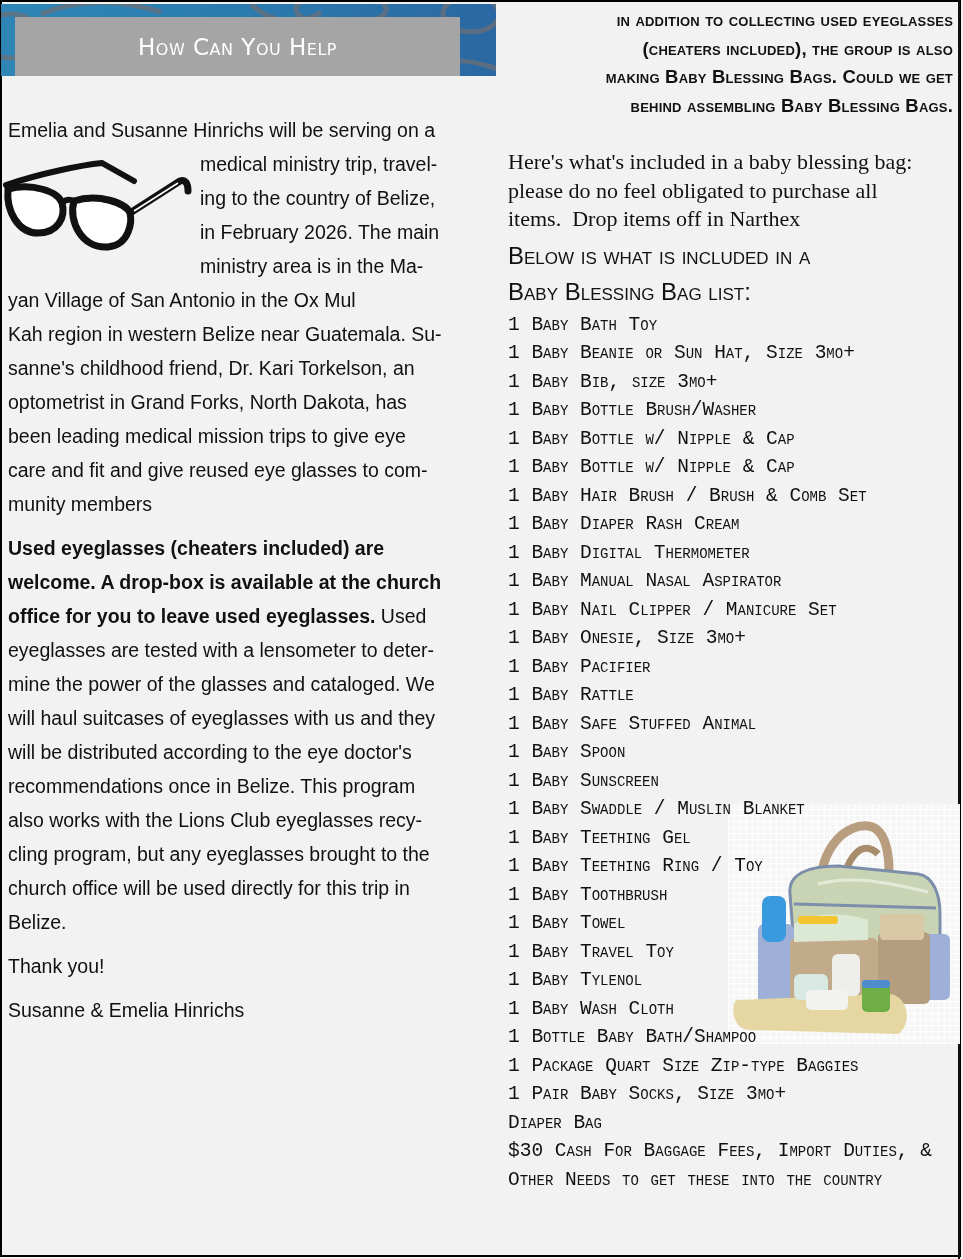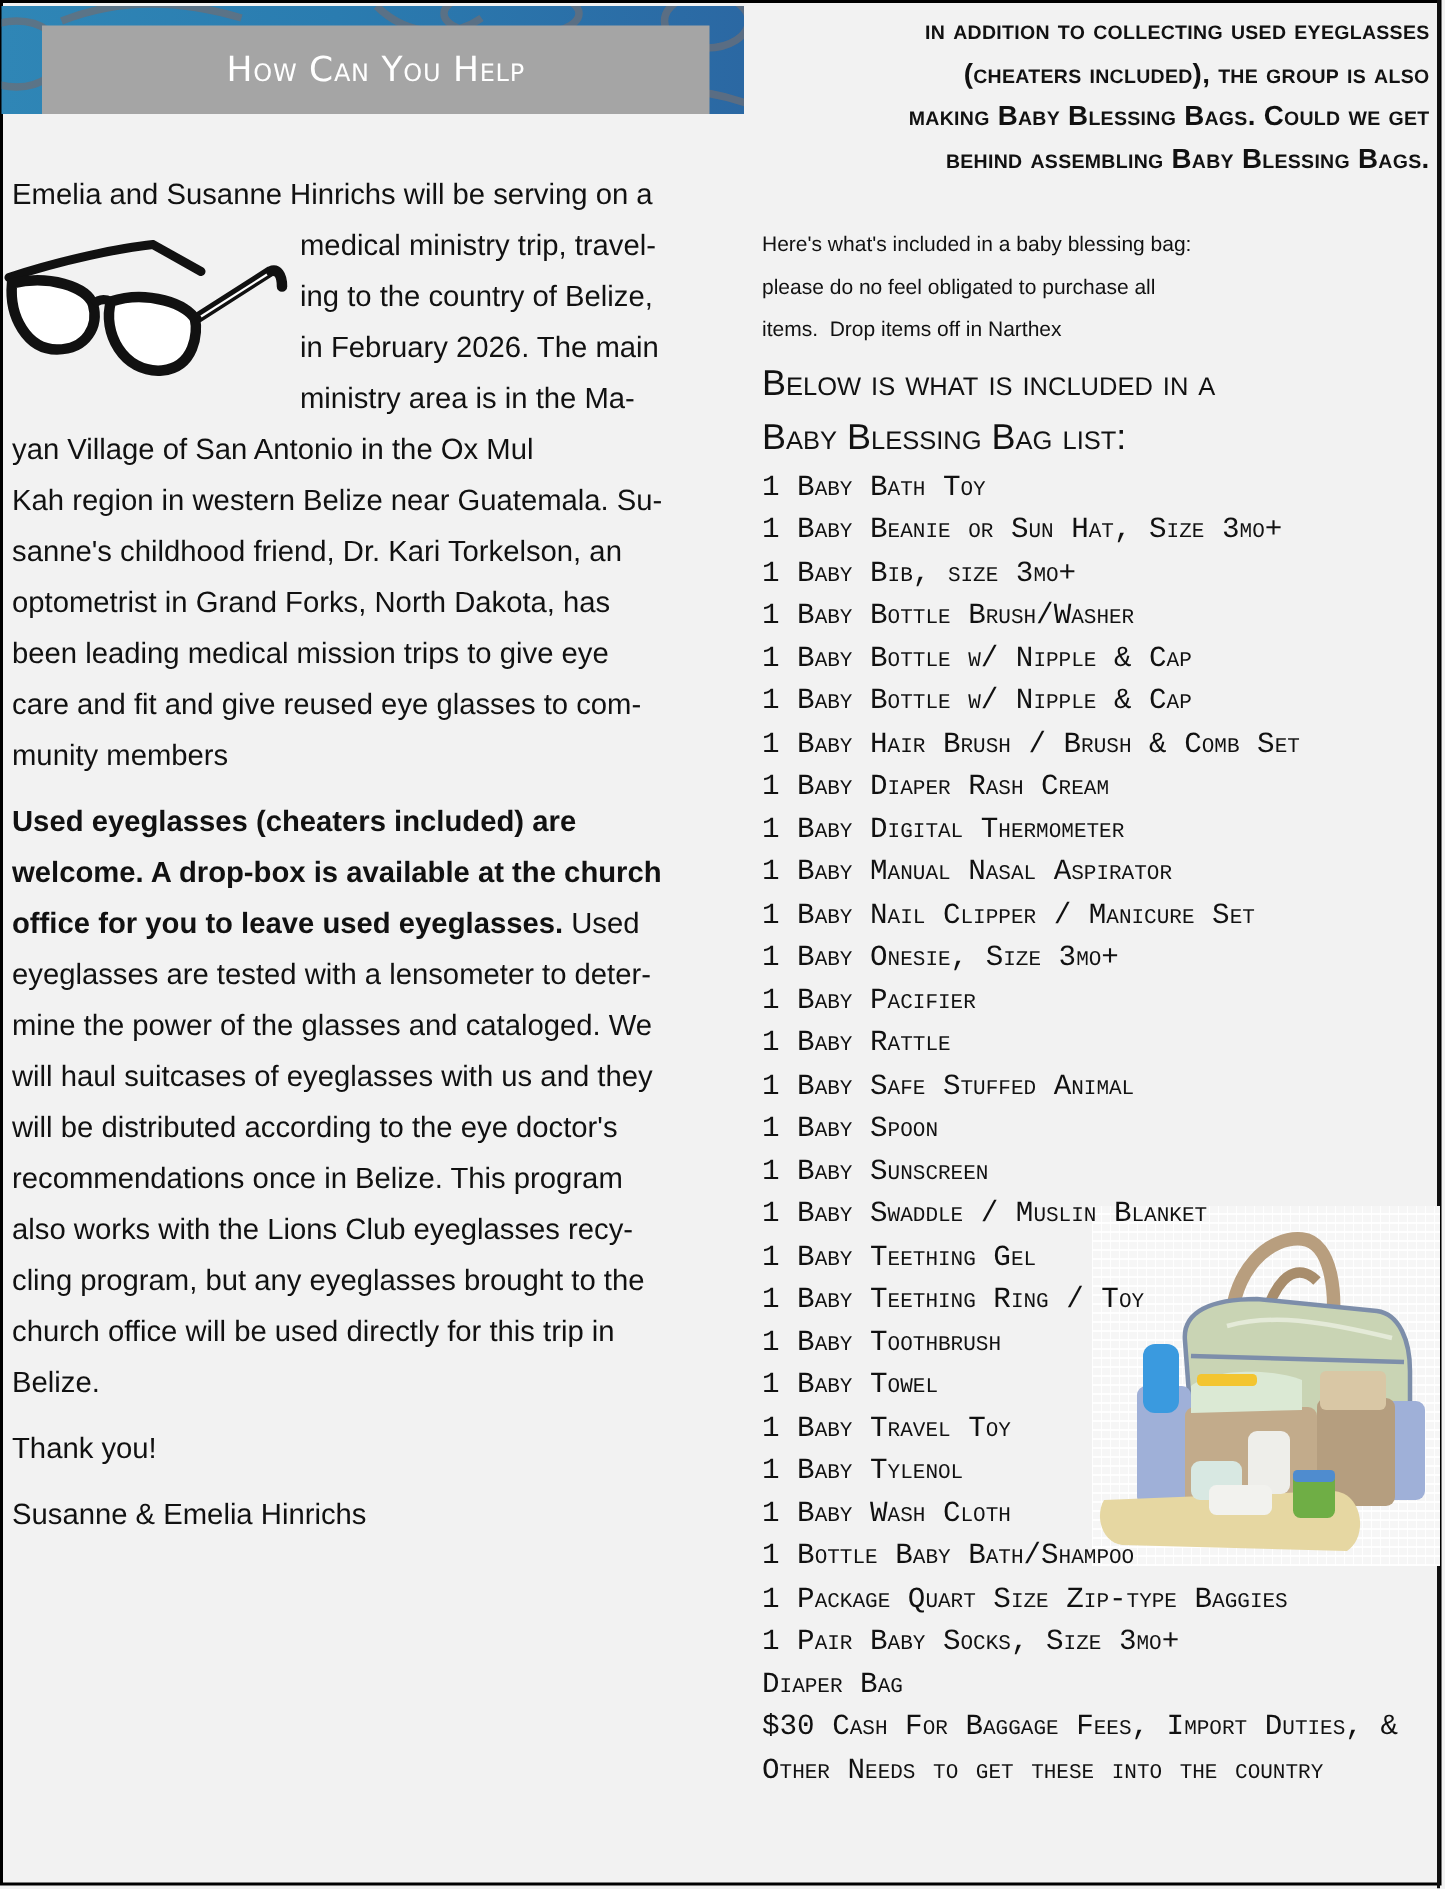--- a/index.html
+++ b/index.html
@@ -19,21 +19,21 @@
       position: absolute; left: 958px; top: 0; width: 2px; height: 1259px; background: #111;
     }
     
     .banner {
       position: absolute; left: 1px; top: 4px; width: 495px; height: 72px;
       background: linear-gradient(90deg, #2f86b6 0%, #2a7cb0 45%, #2b68a3 100%);
       overflow: hidden;
     }
     .banner svg { position: absolute; left: 0; top: 0; }
     .banner-title-box {
-      position: absolute; left: 27px; top: 13px; width: 445px; height: 60px;
+      position: absolute; left: 14px; top: 13px; width: 445px; height: 60px;
       background: #a5a5a5;
       display: flex; align-items: center; justify-content: center;
     }
     .banner-title {
       color: #fff; font-size: 23px; font-variant: small-caps; letter-spacing: 0.5px;
       font-family: "DejaVu Sans", sans-serif; font-weight: normal;
     }
     
     .left-col {
       position: absolute; left: 8px; top: 113px; width: 472px;
@@ -46,21 +46,21 @@
     .para-gap { height: 10px; }
     .bold { font-weight: bold; }
     
     .right-col {
       position: absolute; left: 508px; top: 6px; width: 445px;
     }
     .intro-caps {
       font-weight: bold; font-variant: small-caps; font-size: 18.5px; line-height: 28.5px;
       text-transform: lowercase; letter-spacing: 0.2px; text-align: right;
     }
-    .intro-text { margin-top: 28px; font-size: 14px; line-height: 28.5px; }
+    .intro-text { margin-top: 28px; font-size: 22px; line-height: 28.5px; font-family: Liberation Serif, serif; }
     .list-heading {
       margin-top: 4px; font-weight: normal; font-variant: small-caps;
       font-size: 24px; line-height: 36.5px;
     }
     .list { margin: 0; padding: 0; list-style: none; }
     .list li {
       font-variant: small-caps; font-size: 19.5px; line-height: 28.5px; white-space: nowrap;
       position: relative; z-index: 2; font-family: Liberation Mono, monospace;
     }
     .bag-image {

